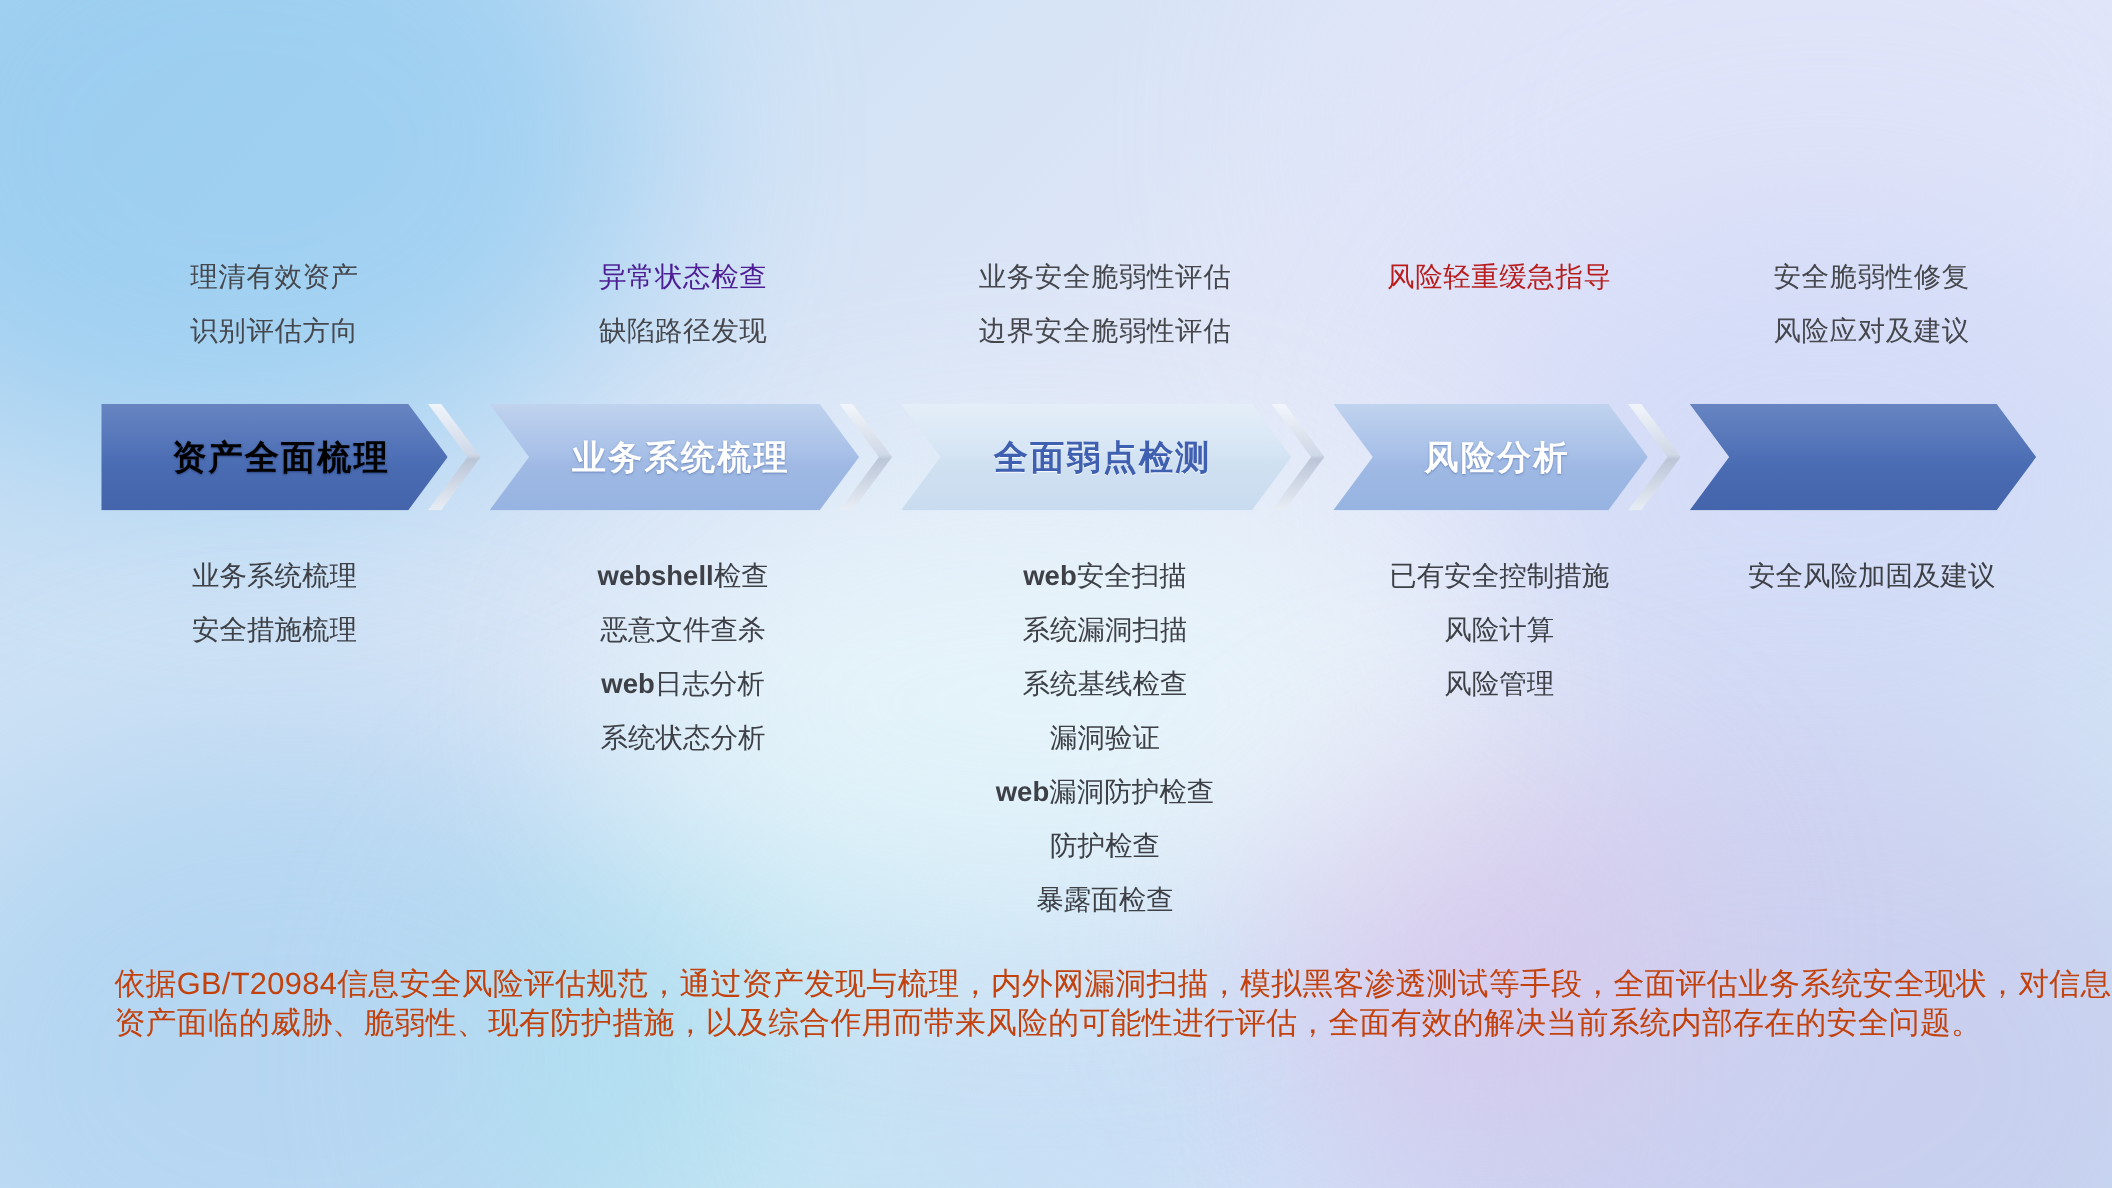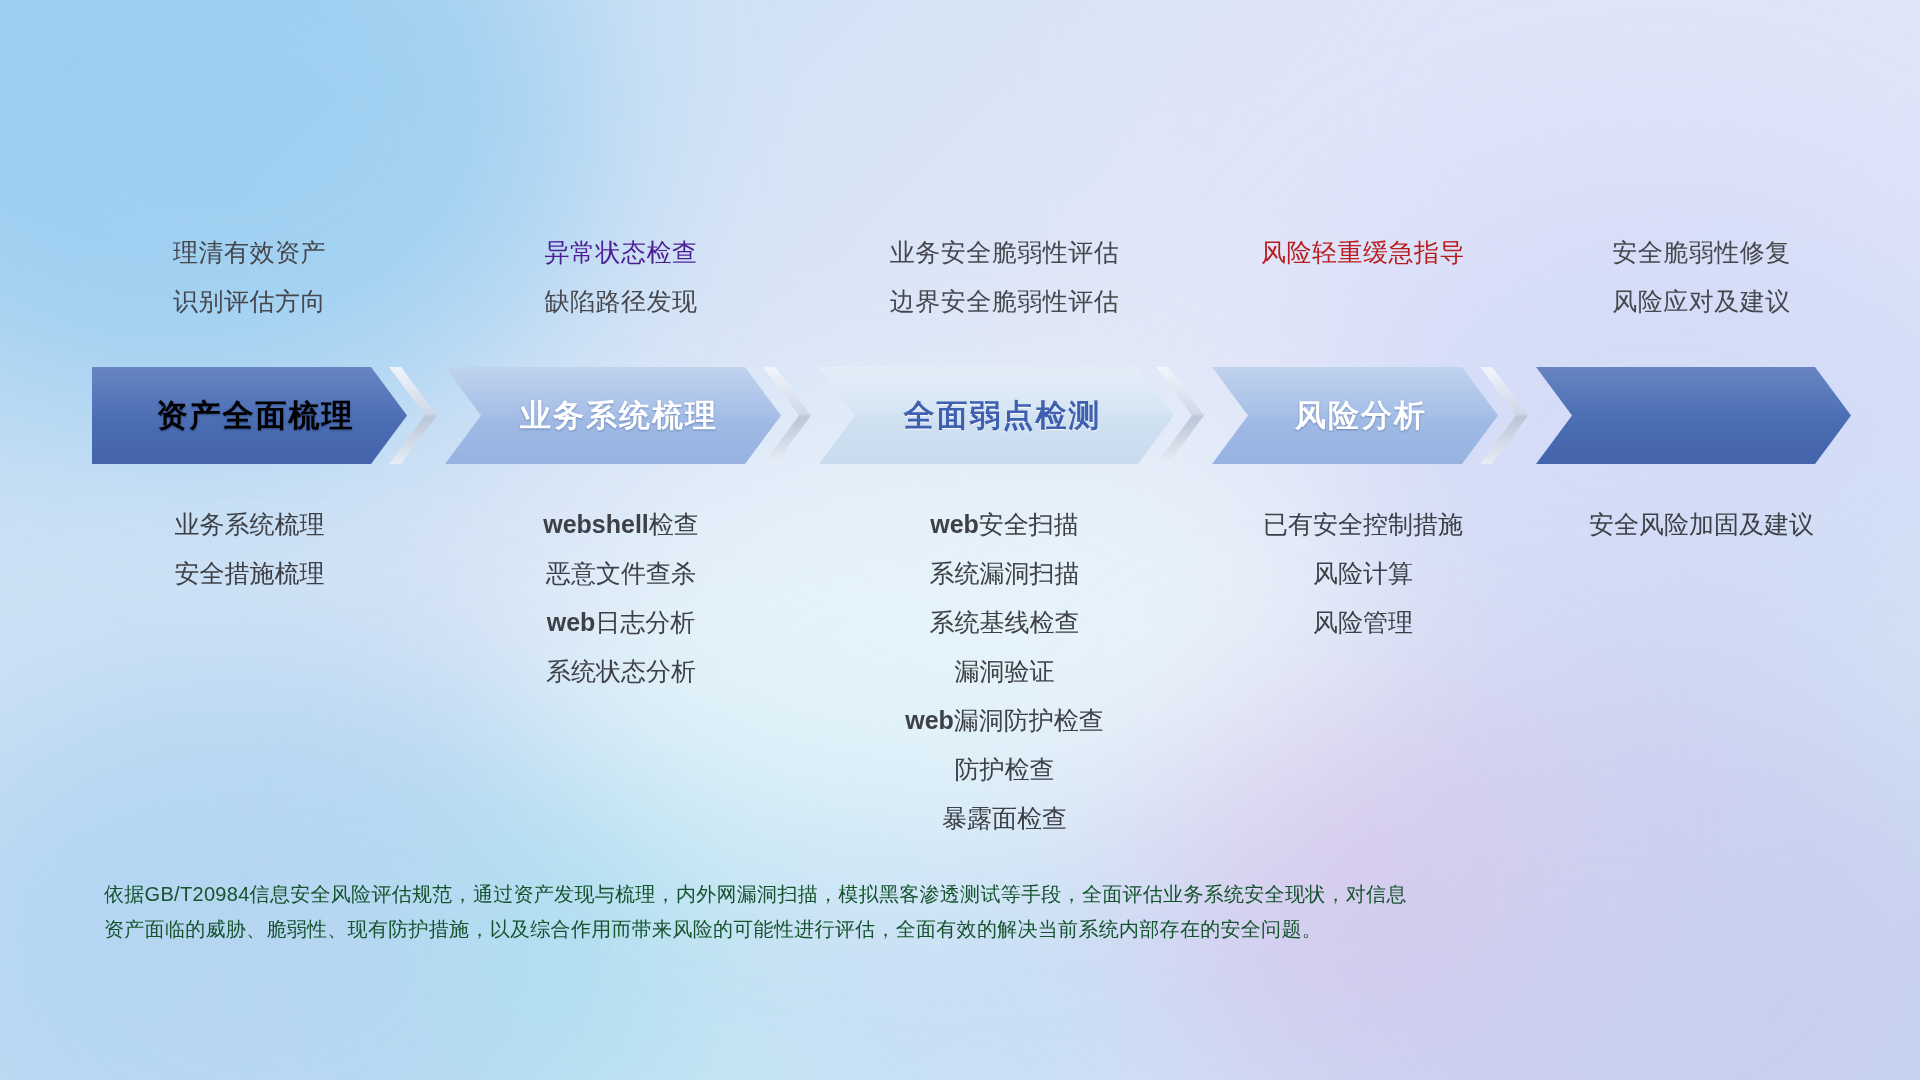--- a/index.html
+++ b/index.html
@@ -65,21 +65,21 @@
 
   
   #bottom-row{position:absolute;top:500px;left:0;width:1920px;display:flex;}
   #bottom-row .col{display:flex;flex-direction:column;align-items:center;}
   .li{font-size:25px;color:#3d4046;line-height:49px;white-space:nowrap;}
   .li b{font-weight:bold;}
 
   
   #footer{
     position:absolute;top:877px;left:104px;width:1520px;
-    font-size:20px;line-height:35px;color:#14532d;letter-spacing:.3px;
+    font-size:28px;line-height:35px;color:#c2410c;letter-spacing:.3px;
   }
   #footer div{white-space:nowrap;}
 </style>
 </head>
 <body>
 
 <div id="bg">
   <div id="bg-base"></div>
   <div class="blob" id="bg-top-left"></div>
   <div class="blob" id="bg-top-right"></div>

